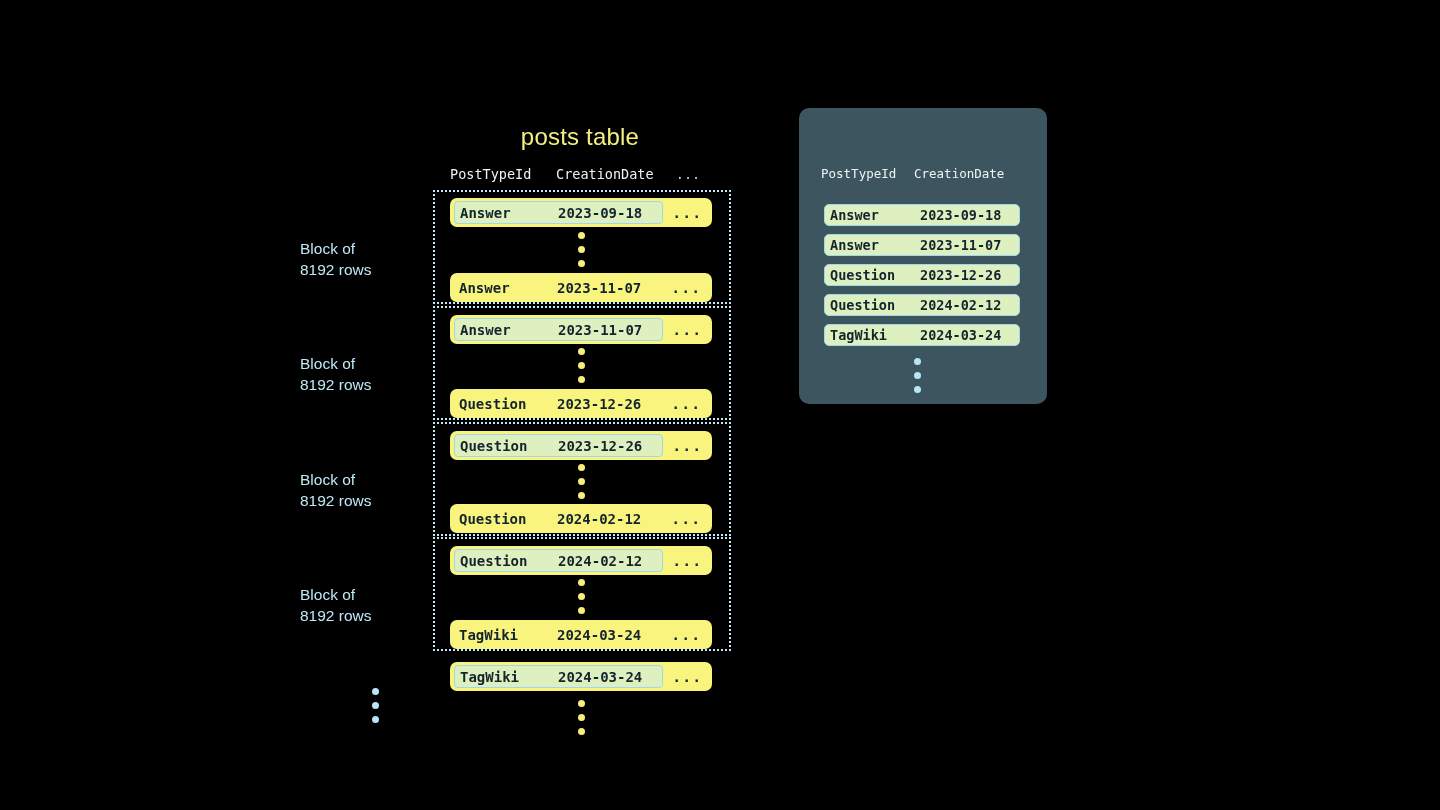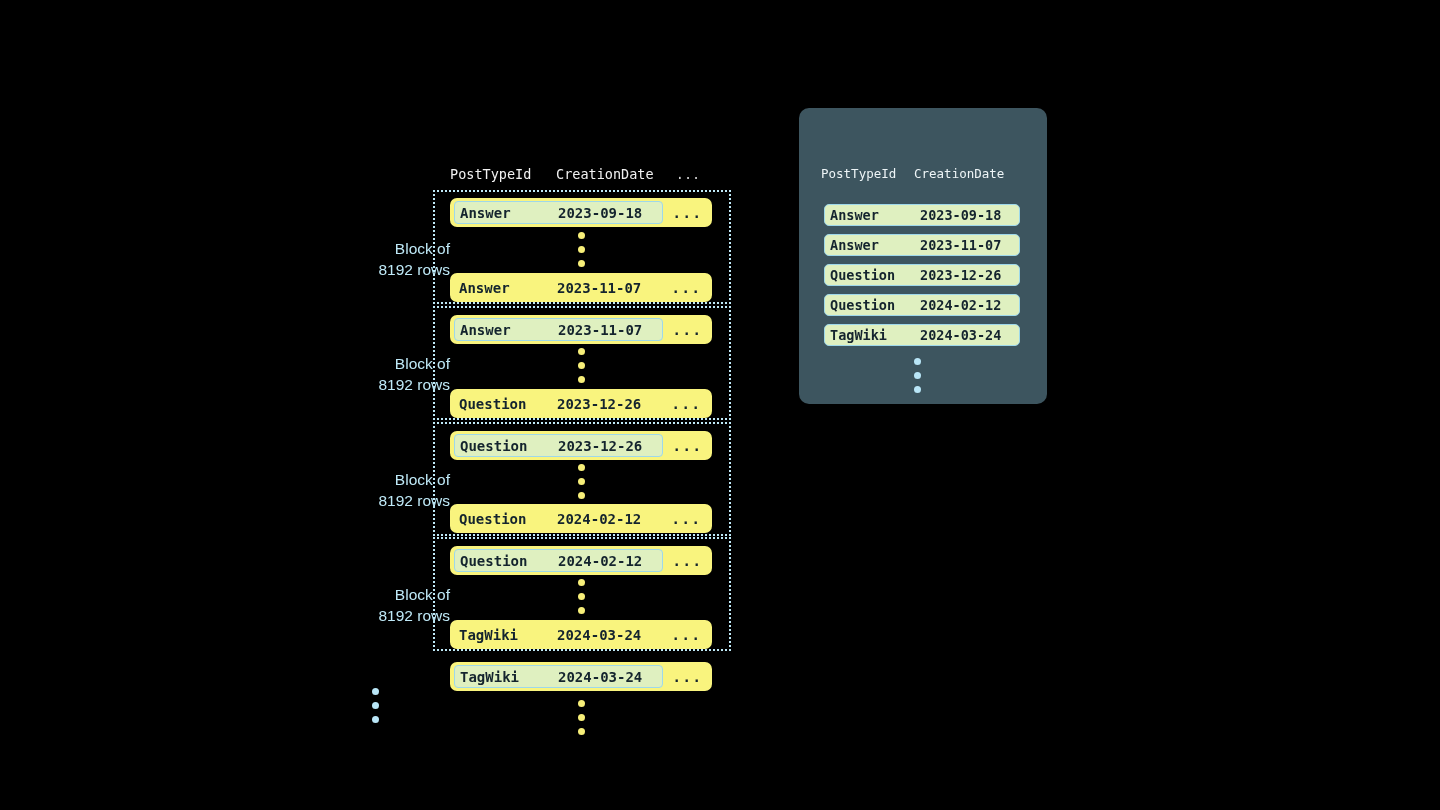--- a/index.html
+++ b/index.html
@@ -56,21 +56,21 @@
     position: absolute;
     left: 433px;
     width: 298px;
     border: 2px dotted #bfe9f7;
     box-sizing: border-box;
   }
 
   .block-label {
     position: absolute;
     width: 150px;
-    text-align: right;
+    text-align: left;
     color: #bfe9f7;
     font-size: 15.5px;
     line-height: 21px;
     font-family: "Liberation Sans", sans-serif;
   }
 
   
   .row {
     position: absolute;
     left: 450px;
@@ -187,20 +187,21 @@
     position: absolute;
     left: 115px;
     top: 250px;
   }
 </style>
 </head>
 <body>
 
 <div class="stage">
 
+  <div class="posts-title">posts table</div>
 
   <div class="posts-header">
     <span class="h-type">PostTypeId</span>
     <span class="h-date">CreationDate</span>
     <span class="h-dots">...</span>
   </div>
 
   <div class="block" style="top:190px;height:114px;"></div>
   <div class="block-label" style="left:300px;top:238px;">
     <div>Block of</div>

